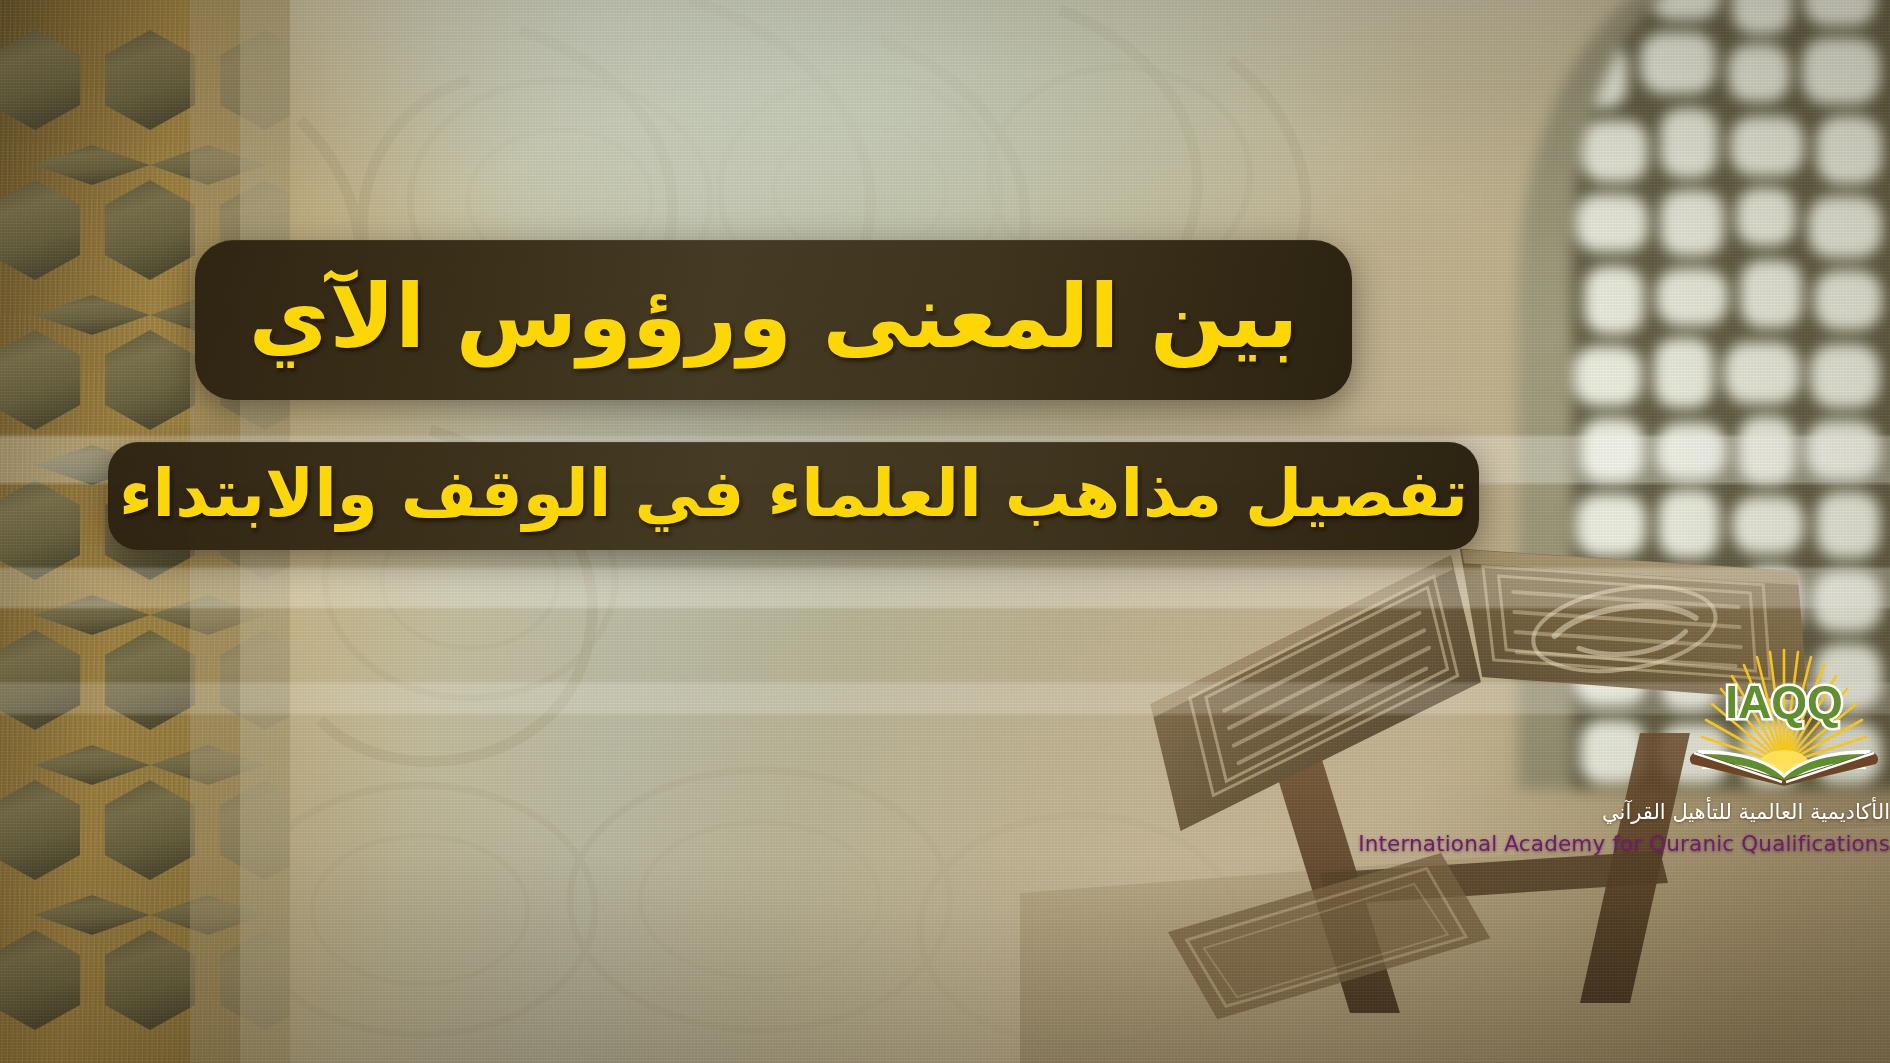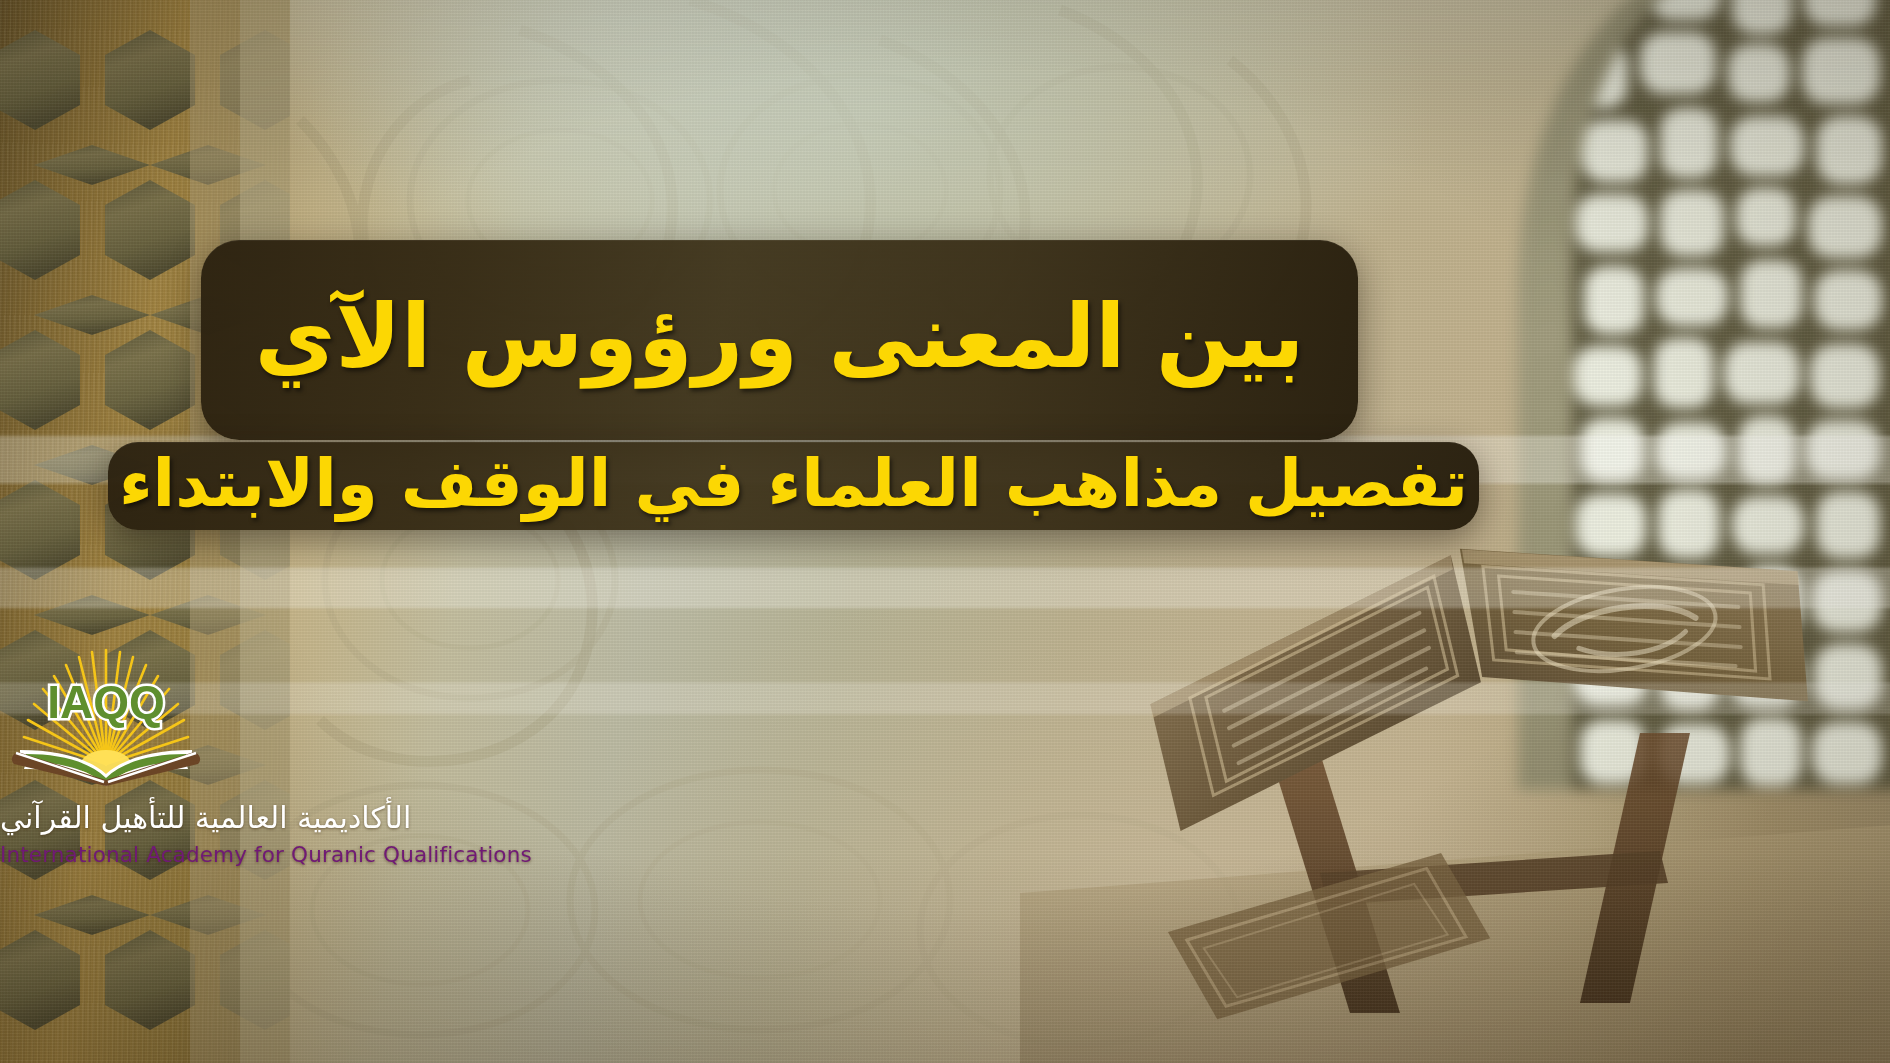--- a/index.html
+++ b/index.html
@@ -141,50 +141,50 @@
         rgba(44,34,16,0.97) 0%,
         rgba(52,41,19,0.96) 22%,
         rgba(60,49,24,0.93) 45%,
         rgba(56,45,22,0.95) 68%,
         rgba(40,31,14,0.975) 100%);
     box-shadow:
       0 10px 34px rgba(22,14,4,0.45),
       inset 0 1px 0 rgba(255,255,255,0.05);
   }
   #banner-title {
-    left: 201px;  top: 240px;
-    width: 1157px; height: 200px;
+    left: 195px;  top: 240px;
+    width: 1157px; height: 160px;
     font-size: 88px;
     line-height: 1;
     border-radius: 38px;
   }
   #banner-subtitle {
     left: 108px;  top: 442px;
-    width: 1371px; height: 88px;
+    width: 1371px; height: 108px;
     font-size: 66px;
     line-height: 1;
     border-radius: 30px;
   }
   .banner span { display: block; transform: translateY(-3px); }
   #banner-subtitle span { transform: translateY(-2px); }
 
   
   #logo-block {
     position: absolute;
     left: 0; right: 0;
     top: 646px;
     display: flex;
     flex-direction: column;
-    align-items: flex-end;
+    align-items: flex-start;
   }
   #logo-mark { width: 212px; height: 140px; display: block; }
   #logo-name-ar {
     margin-top: 14px;
     color: #ffffff;
-    font-size: 30px;
+    font-size: 21px;
     font-weight: 400;
     letter-spacing: .5px;
     text-shadow: 0 1px 3px rgba(60,40,15,.55);
   }
   #logo-name-en {
     margin-top: 7px;
     color: #701a75;
     font-size: 21.5px;
     font-weight: 400;
     direction: ltr;

